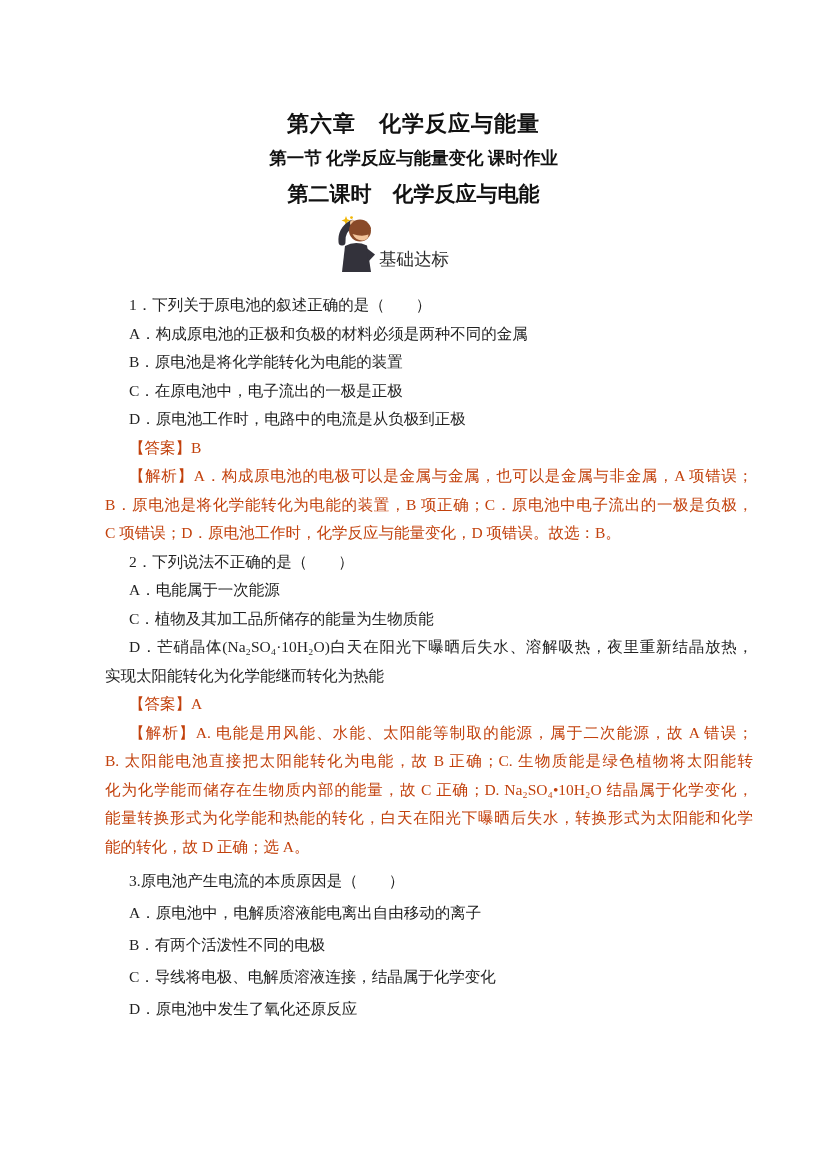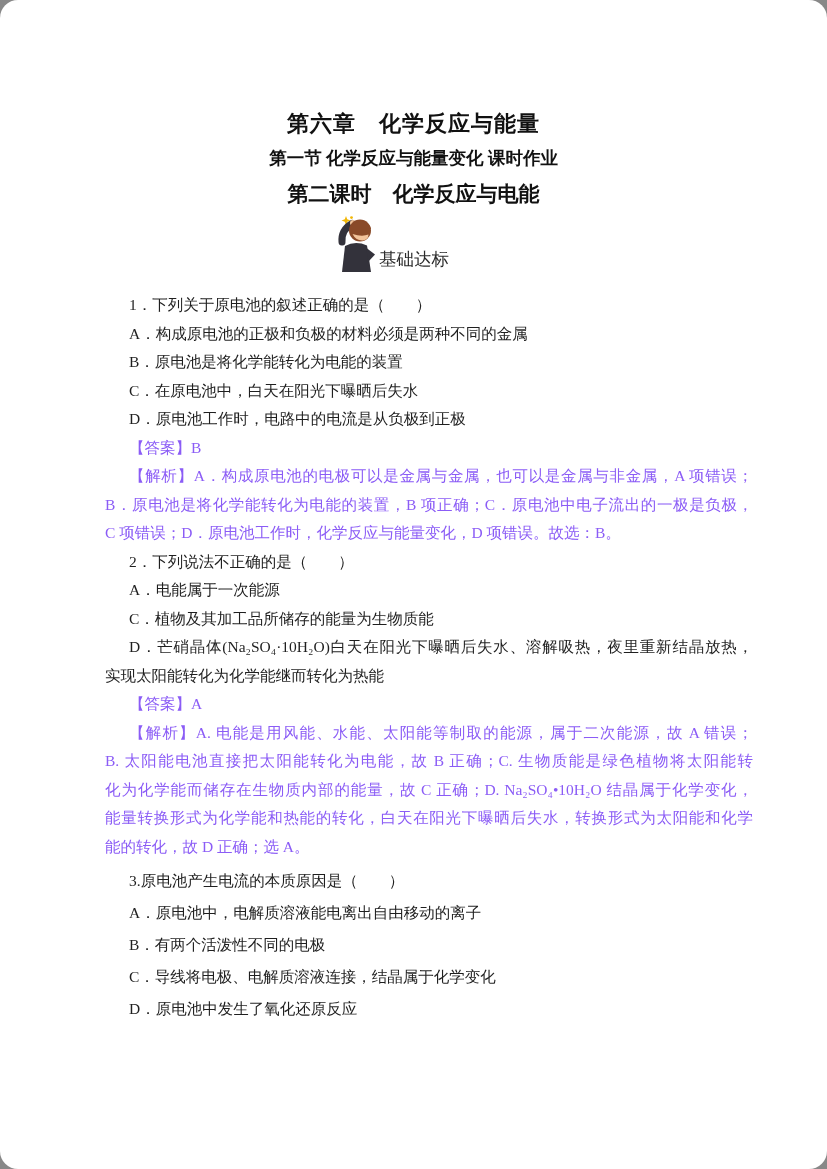--- a/index.html
+++ b/index.html
@@ -4,39 +4,38 @@
 <style>
   html,body { margin:0; padding:0; background:#888; }
   .page {
     position:relative;
     width:827px; height:1169px;
     margin:0 auto;
     background:#ffffff;
     font-family:"Liberation Serif","DejaVu Serif",serif;
     color:#1f1f1f;
     overflow:hidden;
-    border-radius:18px;
   }
   
   .heading { position:absolute; left:0; width:827px; text-align:center; font-weight:bold; color:#111; }
   .h-chapter { top:110px; font-size:22px; line-height:28px; letter-spacing:1px; }
   .h-section { top:146px; font-size:17.5px; line-height:24px; }
   .h-lesson  { top:183px; font-size:21px; line-height:22px; }
   
   .mascot { position:absolute; left:332px; top:215px; width:46px; height:58px; }
   .badge-label { position:absolute; left:379px; top:247px; font-size:17.5px; line-height:24px; color:#2a2a2a; }
   
   .questions {
     position:absolute; left:91px; top:291px; width:648px;
     font-size:15.5px; color:#1f1f1f;margin-left:14px;
   }
   .line { height:28.5px; line-height:28.5px; overflow:visible; }
   .line.indent { padding-left:24px; }
   .line.fill { text-align:justify; text-align-last:justify; }
-  .line.red { color:#8b5cf6; }
+  .line.red { color:#c2410c; }
   
   .question:nth-child(3) { margin-top:4px; }
   .question:nth-child(3) .line { height:32px; line-height:32px; }
 </style>
 </head>
 <body>
 
 <div class="page">
 
   <div class="heading h-chapter">第六章　化学反应与能量</div>
@@ -66,21 +65,21 @@
     </svg>
   </div>
 
   <div class="badge-label">基础达标</div>
 
   <div class="questions">
       <div class="question">
         <div class="line indent">1．下列关于原电池的叙述正确的是（　　）</div>
         <div class="line indent">A．构成原电池的正极和负极的材料必须是两种不同的金属</div>
         <div class="line indent">B．原电池是将化学能转化为电能的装置</div>
-        <div class="line indent">C．在原电池中，白天在阳光下曝晒后失水</div>
+        <div class="line indent">C．在原电池中，电子流出的一极是正极</div>
         <div class="line indent">D．原电池工作时，电路中的电流是从负极到正极</div>
         <div class="line indent red">【答案】B</div>
         <div class="line indent fill red">【解析】A．构成原电池的电极可以是金属与金属，也可以是金属与非金属，A 项错误；</div>
         <div class="line fill red">B．原电池是将化学能转化为电能的装置，B 项正确；C．原电池中电子流出的一极是负极，</div>
         <div class="line red">C 项错误；D．原电池工作时，化学反应与能量变化，D 项错误。故选：B。</div>
       </div>
       <div class="question">
         <div class="line indent">2．下列说法不正确的是（　　）</div>
         <div class="line indent">A．电能属于一次能源</div>
         <div class="line indent">C．植物及其加工品所储存的能量为生物质能</div>

